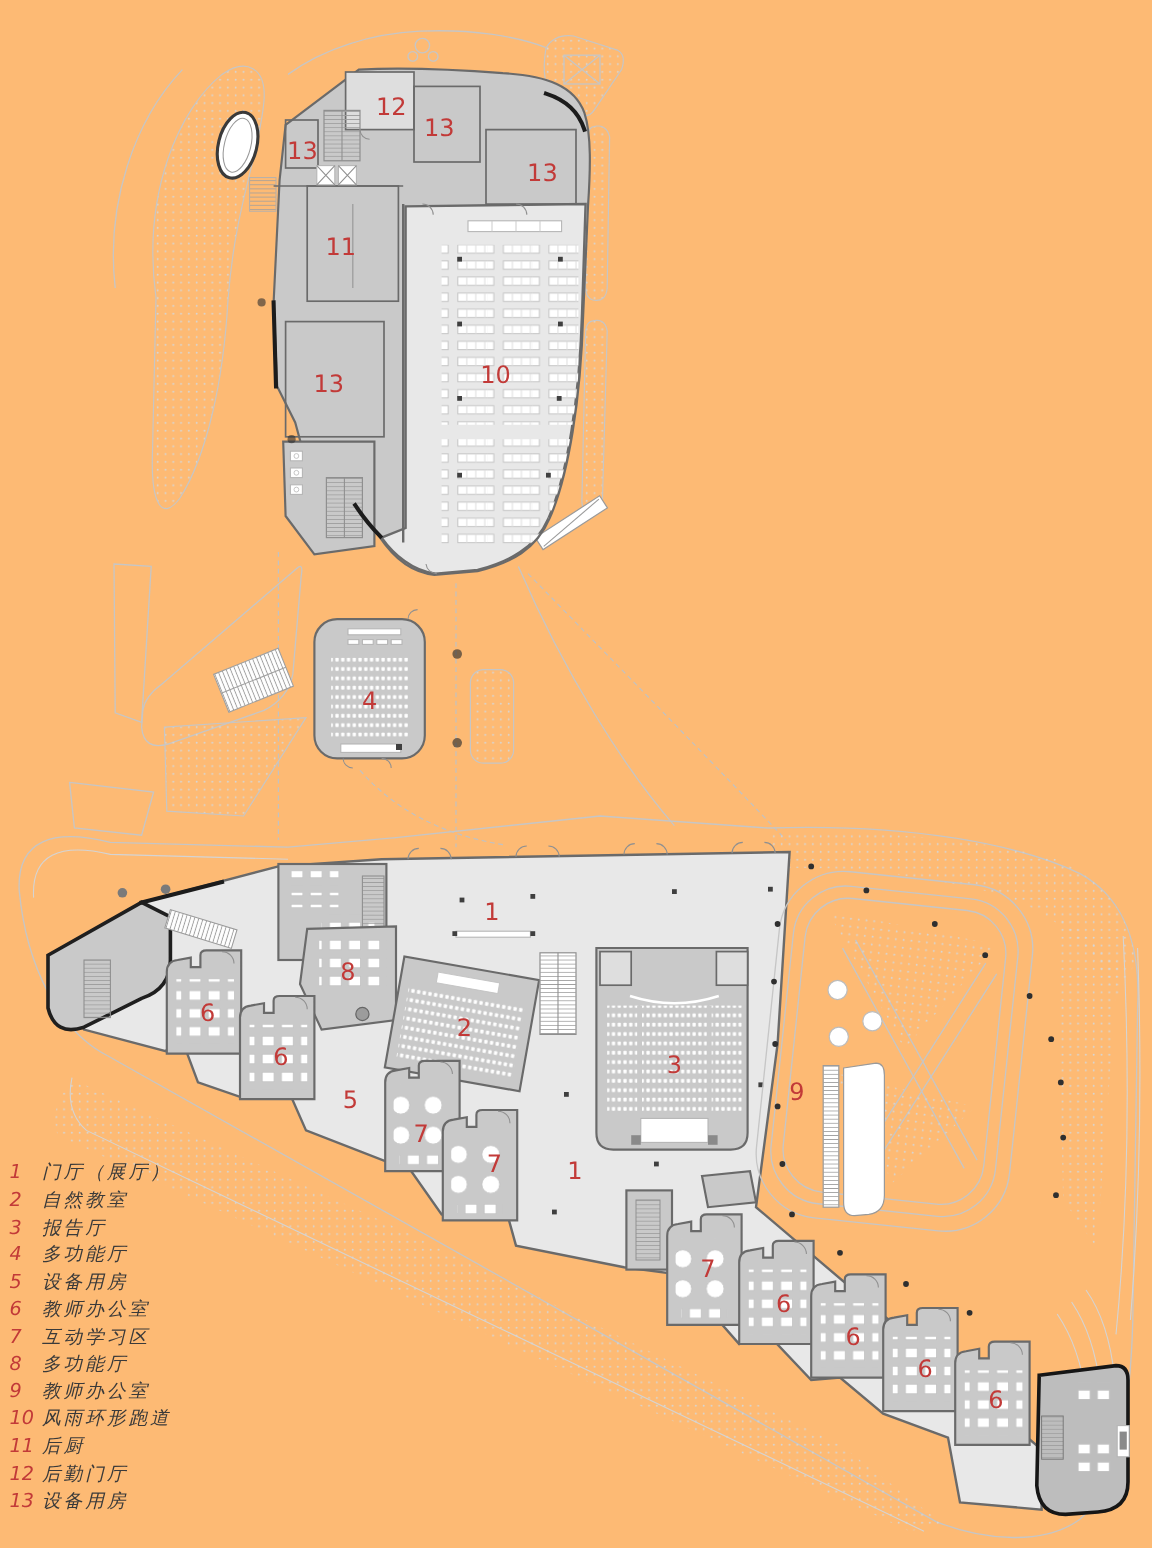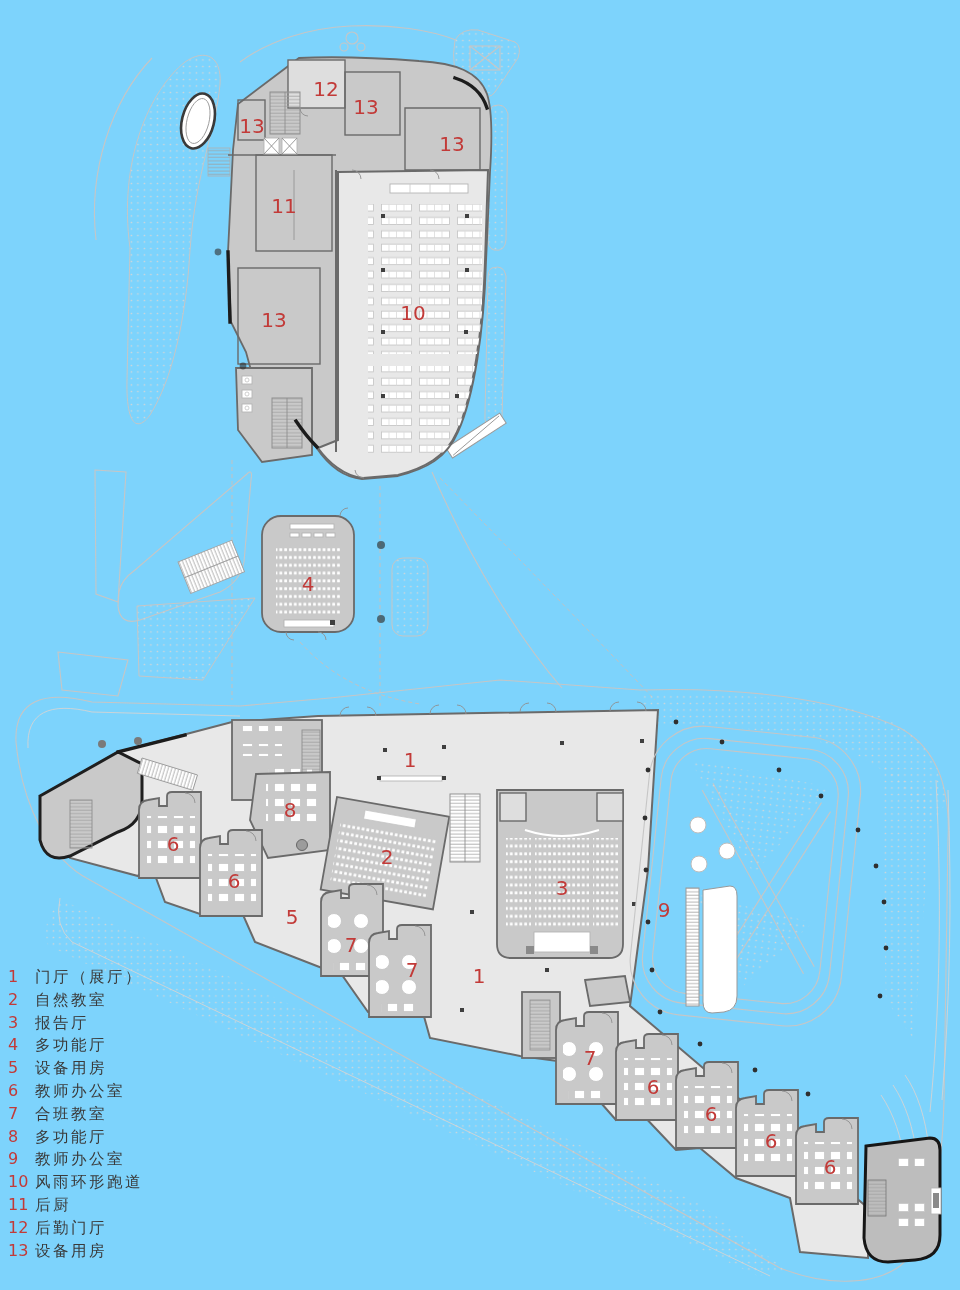--- a/index.html
+++ b/index.html
@@ -1,20 +1,20 @@
 <!DOCTYPE html>
 <html style="--red: #c23a38; --roomfill: #c9c9c9; --hallfill: #e8e8e8; --wall: #6a6a6a; --dark: #1c1c1c; --site: #c6c6c6; --legend: #3a3a3a;"><head>
 <meta charset="utf-8">
 <style>
   :root{
     --red:#c23a38; --roomfill:#c9c9c9; --hallfill:#e8e8e8;
     --wall:#6a6a6a; --dark:#1c1c1c; --site:#c6c6c6; --legend:#3a3a3a;
   }
   html,body{margin:0;padding:0;background:#fff;}
-  .canvas{position:relative;width:960px;height:1290px;background:#7dd3fc;overflow:hidden;
+  .canvas{position:relative;width:960px;height:1290px;background:#fdba74;overflow:hidden;
           font-family:"DejaVu Sans","Liberation Sans",sans-serif;}
   svg{position:absolute;left:0;top:0;}
   
   .w{stroke:var(--wall);stroke-width:2;fill:none}
   .w15{stroke:var(--wall);stroke-width:1.4;fill:none}
   .room{fill:var(--roomfill);stroke:var(--wall);stroke-width:1.8}
   .room-l{fill:#dedede;stroke:var(--wall);stroke-width:1.4}
   .hall{fill:var(--hallfill);stroke:var(--wall);stroke-width:2}
   .site{stroke:var(--site);stroke-width:1.1;fill:none}
   .site2{stroke:#d4d4d4;stroke-width:.9;fill:none}
@@ -23,21 +23,21 @@
   .blk{stroke:var(--dark);stroke-width:3.4;fill:none;stroke-linecap:square}
   .white{fill:#fff;stroke:#b5b5b5;stroke-width:.9}
   .dash{stroke:#c2c2c2;stroke-width:1;stroke-dasharray:4 3;fill:none}
   .col{fill:#3f3f3f}
   .dot{fill:#2f2f2f}
   .door{stroke:#909090;stroke-width:.9;fill:none}
   .room-num{font-family:"DejaVu Sans","Liberation Sans",sans-serif;font-size:20px;
             fill:var(--red);text-anchor:middle;dominant-baseline:middle;}
   
   .legend{position:absolute;left:8px;top:966px;line-height:22.8px;color:var(--legend);}
-  .lg-row{white-space:nowrap;font-size:15.5px;}
+  .lg-row{white-space:nowrap;font-size:15.5px;font-style:italic;}
   .lg-num{display:inline-block;width:27px;color:var(--red);font-size:16px;}
   .lg-label{letter-spacing:2.5px;}
 </style>
 </head>
 <body>
 
 <div class="canvas">
 <svg width="960" height="1290" viewBox="0 0 960 1290">
   <defs>
     <pattern id="dots" width="6.5" height="6.5" patternUnits="userSpaceOnUse">
@@ -378,21 +378,21 @@
       </g>
 </svg>
 
 <div class="legend" id="legend">
       <div class="lg-row"><span class="lg-num">1</span><span class="lg-label">门厅（展厅）</span></div>
       <div class="lg-row"><span class="lg-num">2</span><span class="lg-label">自然教室</span></div>
       <div class="lg-row"><span class="lg-num">3</span><span class="lg-label">报告厅</span></div>
       <div class="lg-row"><span class="lg-num">4</span><span class="lg-label">多功能厅</span></div>
       <div class="lg-row"><span class="lg-num">5</span><span class="lg-label">设备用房</span></div>
       <div class="lg-row"><span class="lg-num">6</span><span class="lg-label">教师办公室</span></div>
-      <div class="lg-row"><span class="lg-num">7</span><span class="lg-label">合班教室</span></div>
+      <div class="lg-row"><span class="lg-num">7</span><span class="lg-label">互动学习区</span></div>
       <div class="lg-row"><span class="lg-num">8</span><span class="lg-label">多功能厅</span></div>
       <div class="lg-row"><span class="lg-num">9</span><span class="lg-label">教师办公室</span></div>
       <div class="lg-row"><span class="lg-num">10</span><span class="lg-label">风雨环形跑道</span></div>
       <div class="lg-row"><span class="lg-num">11</span><span class="lg-label">后厨</span></div>
       <div class="lg-row"><span class="lg-num">12</span><span class="lg-label">后勤门厅</span></div>
       <div class="lg-row"><span class="lg-num">13</span><span class="lg-label">设备用房</span></div>
     </div>
 </div>
 
 </body></html>

